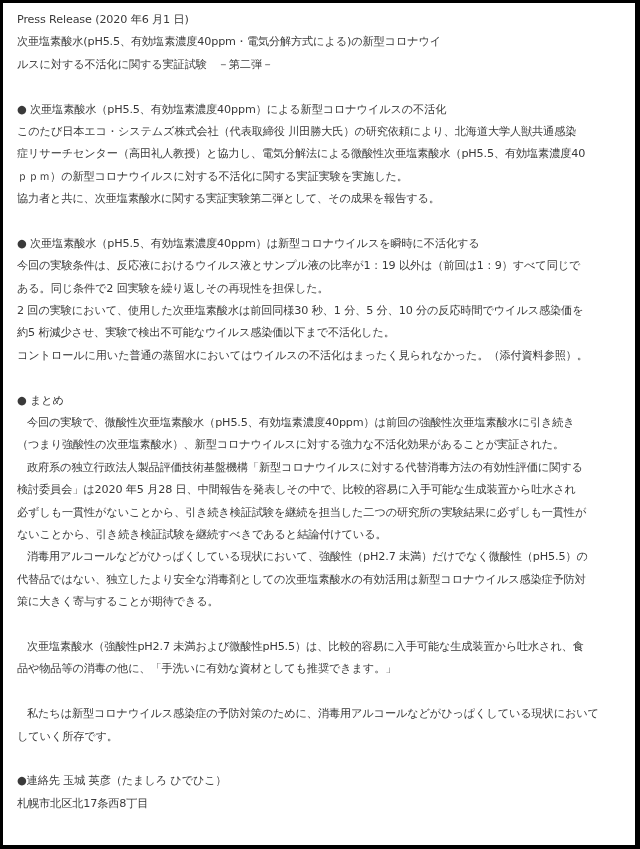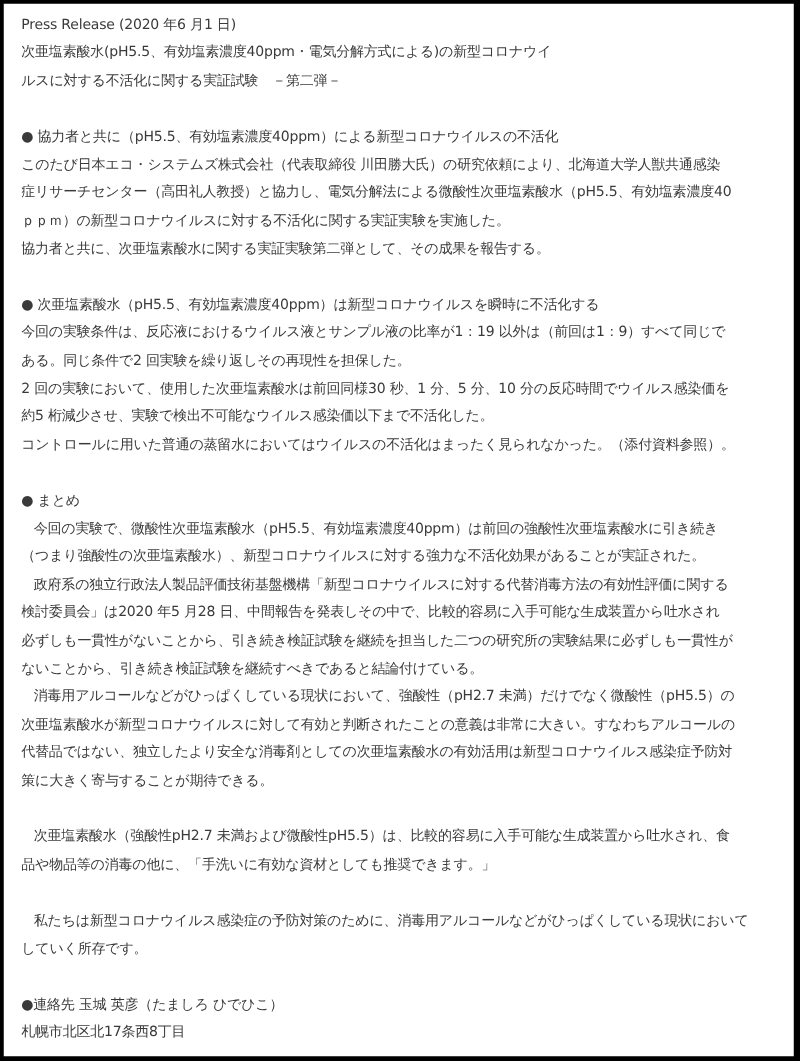--- a/index.html
+++ b/index.html
@@ -44,21 +44,21 @@
 </head>
 <body>
 
 <div class="page">
   <div class="line">Press Release (2020 年6 月1 日)</div>
   <div class="line">次亜塩素酸水(pH5.5、有効塩素濃度40ppm・電気分解方式による)の新型コロナウイ</div>
   <div class="line">ルスに対する不活化に関する実証試験　－第二弾－</div>
   <div class="blank"></div>
 
   <div>
-    <div class="line">● 協力者と共に（pH5.5、有効塩素濃度40ppm）による新型コロナウイルスの不活化</div>
+    <div class="line">● 次亜塩素酸水（pH5.5、有効塩素濃度40ppm）による新型コロナウイルスの不活化</div>
     <div class="line">このたび日本エコ・システムズ株式会社（代表取締役 川田勝大氏）の研究依頼により、北海道大学人獣共通感染</div>
     <div class="line">症リサーチセンター（高田礼人教授）と協力し、電気分解法による微酸性次亜塩素酸水（pH5.5、有効塩素濃度40</div>
     <div class="line">ｐｐｍ）の新型コロナウイルスに対する不活化に関する実証実験を実施した。</div>
     <div class="line">協力者と共に、次亜塩素酸水に関する実証実験第二弾として、その成果を報告する。</div>
   </div>
   <div class="blank"></div>
 
   <div>
     <div class="line">● 次亜塩素酸水（pH5.5、有効塩素濃度40ppm）は新型コロナウイルスを瞬時に不活化する</div>
     <div class="line">今回の実験条件は、反応液におけるウイルス液とサンプル液の比率が1：19 以外は（前回は1：9）すべて同じで</div>
@@ -71,21 +71,20 @@
 
   <div>
     <div class="line">● まとめ</div>
     <div class="line indent">今回の実験で、微酸性次亜塩素酸水（pH5.5、有効塩素濃度40ppm）は前回の強酸性次亜塩素酸水に引き続き</div>
     <div class="line">（つまり強酸性の次亜塩素酸水）、新型コロナウイルスに対する強力な不活化効果があることが実証された。</div>
     <div class="line indent">政府系の独立行政法人製品評価技術基盤機構「新型コロナウイルスに対する代替消毒方法の有効性評価に関する</div>
     <div class="line">検討委員会」は2020 年5 月28 日、中間報告を発表しその中で、比較的容易に入手可能な生成装置から吐水され</div>
     <div class="line">必ずしも一貫性がないことから、引き続き検証試験を継続を担当した二つの研究所の実験結果に必ずしも一貫性が</div>
     <div class="line">ないことから、引き続き検証試験を継続すべきであると結論付けている。</div>
     <div class="line indent">消毒用アルコールなどがひっぱくしている現状において、強酸性（pH2.7 未満）だけでなく微酸性（pH5.5）の</div>
-    <div class="line">次亜塩素酸水が新型コロナウイルスに対して有効と判断されたことの意義は非常に大きい。すなわちアルコールの</div>
     <div class="line">代替品ではない、独立したより安全な消毒剤としての次亜塩素酸水の有効活用は新型コロナウイルス感染症予防対</div>
     <div class="line">策に大きく寄与することが期待できる。</div>
     <div class="blank"></div>
     <div class="line indent">次亜塩素酸水（強酸性pH2.7 未満および微酸性pH5.5）は、比較的容易に入手可能な生成装置から吐水され、食</div>
     <div class="line">品や物品等の消毒の他に、「手洗いに有効な資材としても推奨できます。」</div>
     <div class="blank"></div>
     <div class="line indent">私たちは新型コロナウイルス感染症の予防対策のために、消毒用アルコールなどがひっぱくしている現状において</div>
     <div class="line">していく所存です。</div>
   </div>
   <div class="blank"></div>

